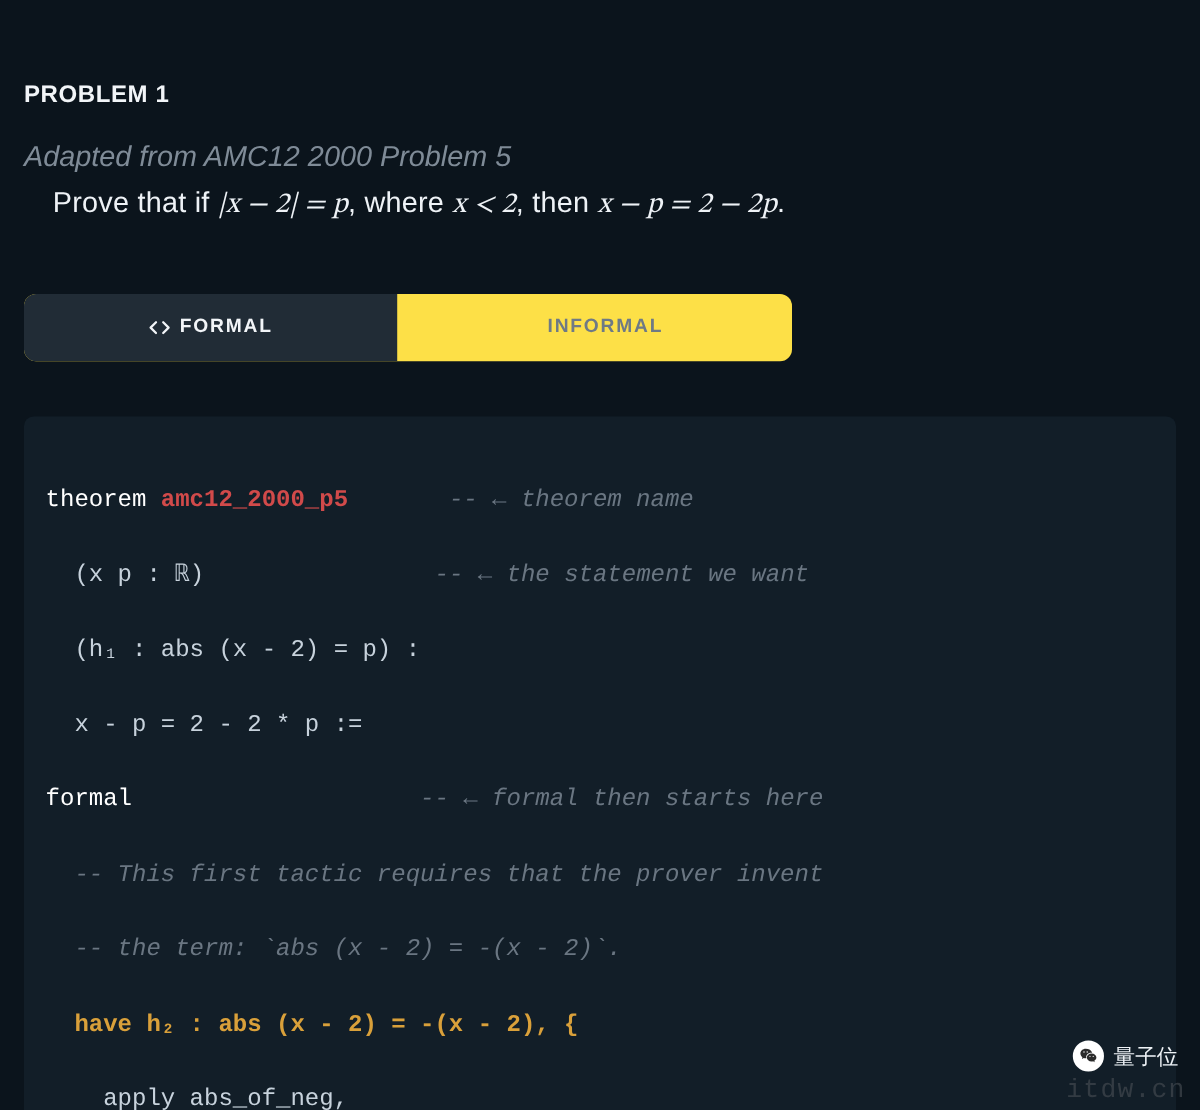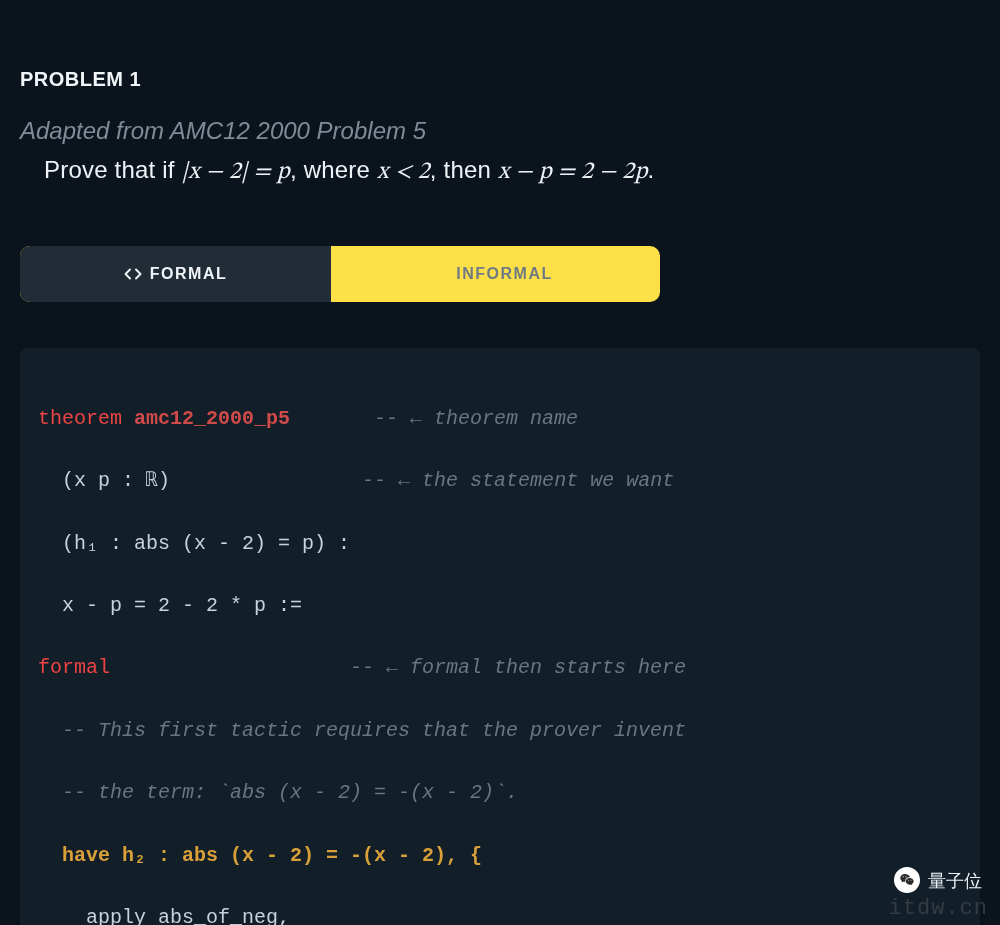--- a/index.html
+++ b/index.html
@@ -73,21 +73,21 @@
     border-radius: 8px;
     padding: 24px 18px 24px 18px;
     font-family: ui-monospace, "SF Mono", Menlo, Consolas, "Liberation Mono", monospace;
     font-size: 20px;
     line-height: 1.56;
     color: #c7d2dc;
     white-space: pre;
     overflow: hidden;
   }
   .code-line { white-space: pre; }
-  .kw-teal   { color: #ef4444; }
+  .kw-teal   { color: #ffffff; }
   .kw-red    { color: #d14a4a; font-weight: 600; }
   .kw-orange { color: #d9a03a; font-weight: 600; }
   .kw-default{ color: #c7d2dc; }
   .cmt       { color: #6a7682; font-style: italic; }
 
   .watermark {
     position: absolute;
     right: 18px;
     bottom: 32px;
     display: flex;

